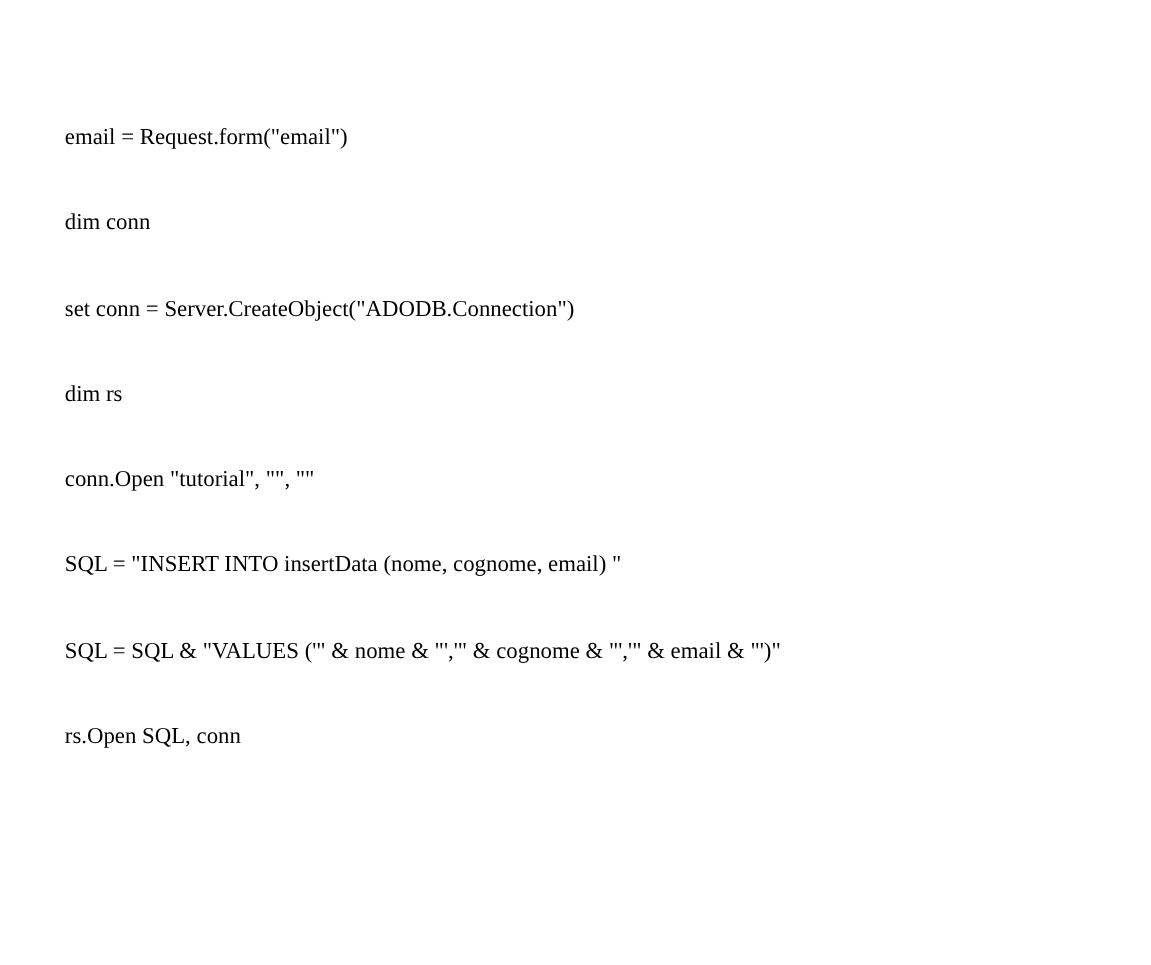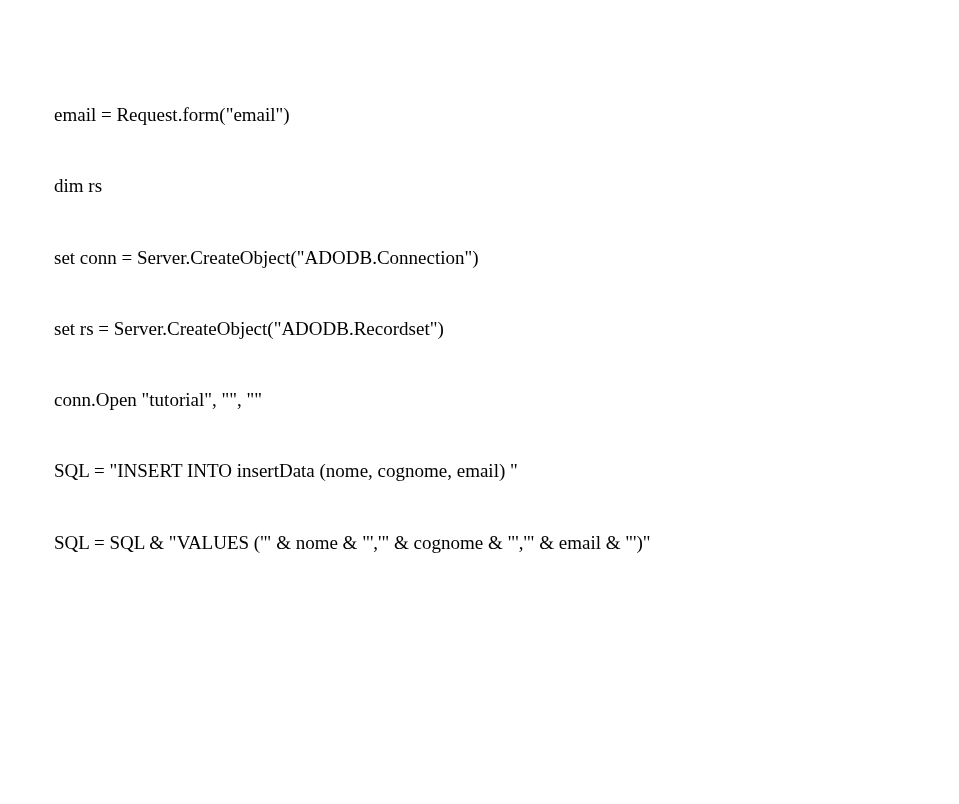--- a/index.html
+++ b/index.html
@@ -25,26 +25,27 @@
     padding-left: 42px;
     display: block;
   }
 </style>
 </head>
 <body>
 
 <div class="code-block">
   <div class="indent">
     <span class="line">email = Request.form("email")</span>
+    <span class="line">dim conn</span>
+    <span class="line">set conn = Server.CreateObject("ADODB.Connection")</span>
     <span class="line">dim rs</span>
-    <span class="line">set conn = Server.CreateObject("ADODB.Connection")</span>
-    <span class="line">set rs = Server.CreateObject("ADODB.Recordset")</span>
     <span class="line">conn.Open "tutorial", "", ""</span>
     <span class="line">SQL = "INSERT INTO insertData (nome, cognome, email) "</span>
     <span class="line">SQL = SQL &amp; "VALUES ('" &amp; nome &amp; "','" &amp; cognome &amp; "','" &amp; email &amp; "')"</span>
+    <span class="line">rs.Open SQL, conn</span>
     
     
     
     
     
   </div>
   
   
   
   

